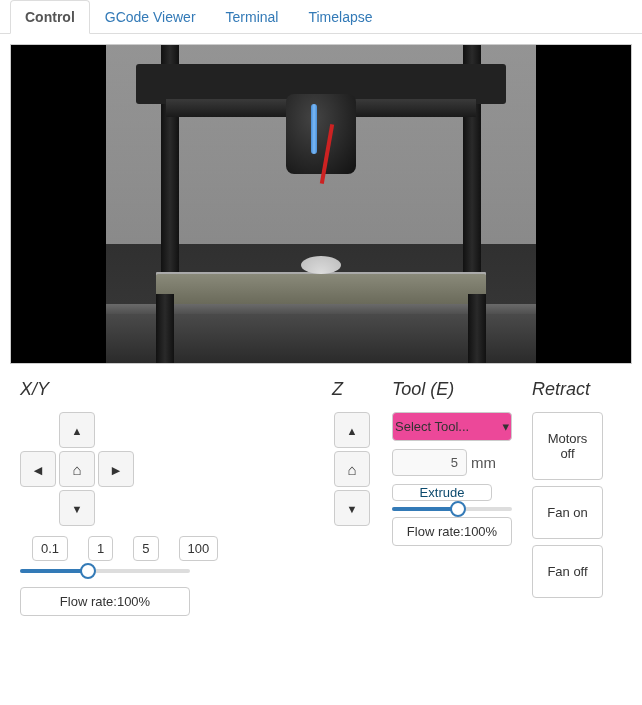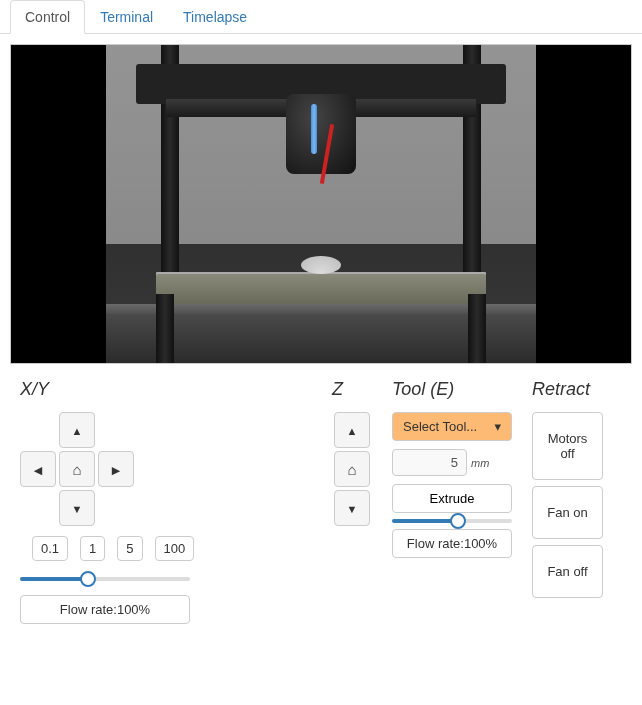--- a/index.html
+++ b/index.html
@@ -24,20 +24,21 @@
       border: 1px solid transparent;
       margin-bottom: -1px;
       background: none;
       font-size: 14px;
     }
     .tab.active {
       border-color: #ddd #ddd #fff;
       border-radius: 4px 4px 0 0;
       color: #555;
       background: #fff;
+      font-weight: bold;
     }
 
     
     .content {
       padding: 10px;
     }
 
     
     .camera-container {
       width: 100%;
@@ -258,22 +259,22 @@
       display: flex;
       flex-direction: column;
       align-items: center;
       gap: 3px;
       margin-bottom: 10px;
     }
 
     
     .step-buttons {
       display: flex;
-      gap: 12px;
-      margin-bottom: 8px;
+      gap: 20px;
+      margin-bottom: 0;
       padding-left: 12px;
     }
     .step-btn {
       padding: 4px 8px;
       background: #fff;
       border: 1px solid #ccc;
       border-radius: 4px;
       cursor: pointer;
       font-size: 13px;
       color: #333;
@@ -327,22 +328,22 @@
     }
 
     
     .tool-section {
       padding: 5px 10px;
       min-width: 130px;
     }
 
     .select-tool-btn {
       width: 120px;
-      padding: 6px 10px;
-      background: #fdba74;
+      padding: 6px 2px;
+      background: #ec4899;
       border: 1px solid #ccc;
       border-radius: 4px;
       cursor: pointer;
       font-size: 13px;
       color: #333;
       display: flex;
       align-items: center;
       justify-content: space-between;
       margin-bottom: 8px;
     }
@@ -358,33 +359,31 @@
       padding: 5px 8px;
       border: 1px solid #ccc;
       border-radius: 4px;
       font-size: 13px;
       text-align: right;
       color: #555;
       background: #f9f9f9;
     }
     .mm-label {
       color: #555;
-      font-size: 11px;
-      font-style: italic;
+      font-size: 15px;
     }
 
     .action-btn {
-      width: 120px;
-      padding: 6px;
+      width: 100px;
       background: #fff;
       border: 1px solid #ccc;
       border-radius: 4px;
       cursor: pointer;
       font-size: 13px;
-      color: #000000;
+      color: #0c4a6e;
       text-align: center;
       margin-bottom: 6px;
       display: block;
     }
 
     
     .tool-slider-container {
       margin: 6px 0;
     }
     .tool-slider-track {
@@ -438,20 +437,21 @@
     .arrow-down::before { content: '▼'; font-size: 11px; }
     .arrow-left::before { content: '◀'; font-size: 11px; }
     .arrow-right::before { content: '▶'; font-size: 11px; }
     .home-icon::before { content: '⌂'; font-size: 15px; }
   </style>
 </head>
 <body>
 
 <div class="tabs">
   <button class="tab active">Control</button>
+  <button class="tab">GCode Viewer</button>
   <button class="tab">Terminal</button>
   <button class="tab">Timelapse</button>
 </div>
 
 <div class="content">
 
   <div class="camera-container">
     <div class="printer-scene">
       <div class="printer-wall"></div>
       <div class="printer-rail-left"></div>

